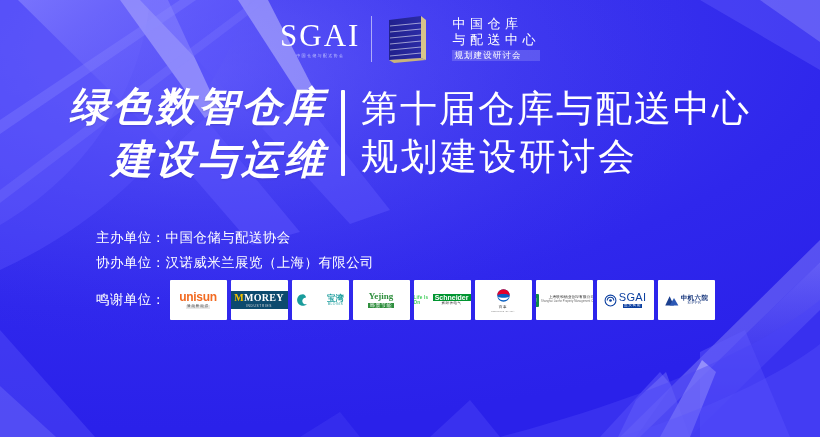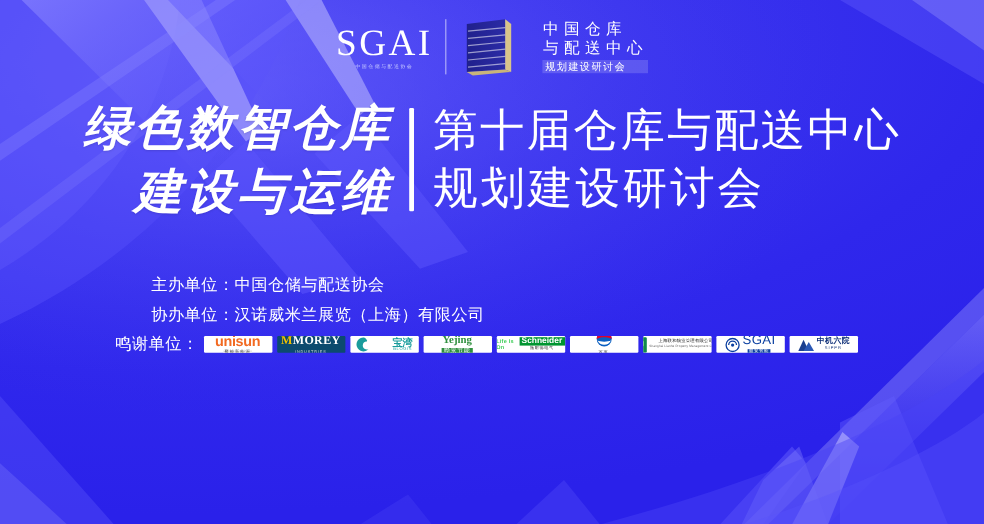--- a/index.html
+++ b/index.html
@@ -71,30 +71,30 @@
     letter-spacing:2px;
     white-space:nowrap;
     font-weight:400;
   }
   .title-right div:last-child{letter-spacing:2.5px;}
 
   
   .org-block{position:absolute;left:96px;top:231px;}
   .org-line{
     color:#ffffff;font-size:13.5px;line-height:1;margin-bottom:11px;
-    white-space:nowrap;letter-spacing:.4px;margin-left:30px;
+    white-space:nowrap;letter-spacing:.4px;
   }
   .thanks-row{display:flex;align-items:center;gap:0;}
   .thanks-label{
     color:#ffffff;font-size:13.5px;line-height:1;white-space:nowrap;
     letter-spacing:.4px;margin-right:4px;
   }
   .logo-strip{display:flex;align-items:stretch;gap:4px;}
   .logo-card{
-    width:57px;height:14px;background:#ffffff;border-radius:1px;
+    width:57px;height:40px;background:#ffffff;border-radius:1px;
     display:flex;align-items:center;justify-content:center;
     overflow:hidden;flex:0 0 auto;
   }
   .logo-card .inner{
     display:flex;flex-direction:column;align-items:center;justify-content:center;
     line-height:1;width:100%;
   }
 
   
   .sp-unisun{color:#f26a21;font-size:12px;font-weight:700;letter-spacing:-.3px;}

